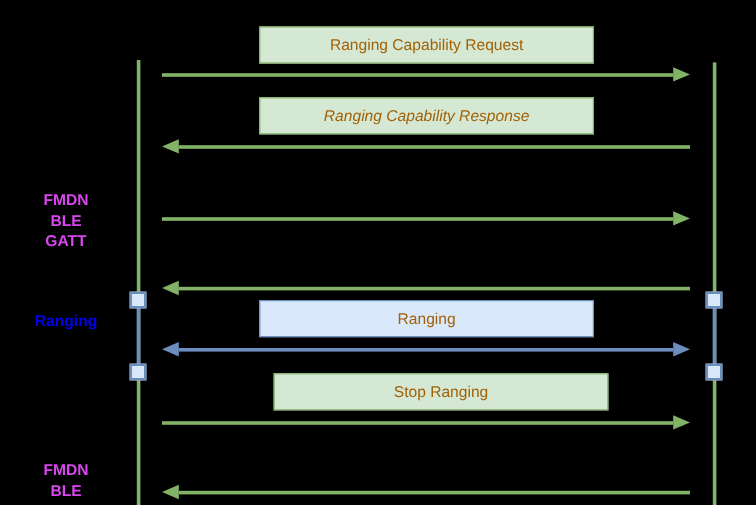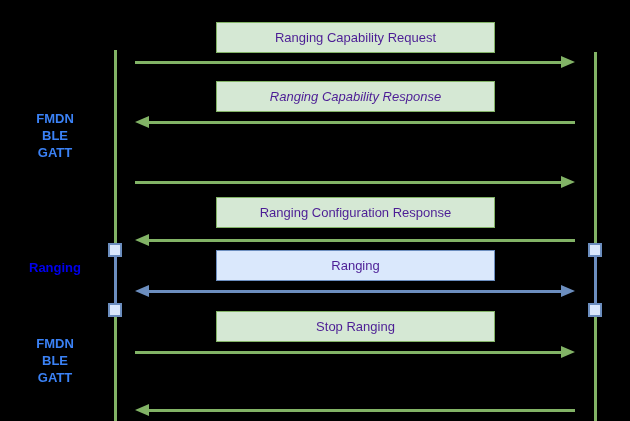--- a/index.html
+++ b/index.html
@@ -49,47 +49,47 @@
   .side-label {
     position: absolute;
     left: 0;
     width: 110px;
     text-align: center;
     font-size: 13px;
     font-weight: bold;
     line-height: 17px;
     white-space: pre-line;
   }
-  .side-green { color: #3b82f6; }
+  .side-green { color: #d946ef; margin-top: 48px; }
   .side-blue  { color: #0000ee; }
   .side-label-1 { top: 110px; }
   .side-label-2 { top: 259px; }
   .side-label-3 { top: 335px; }
 
   
   .msg-box {
     position: absolute;
     left: 216px;
     width: 279px;
     height: 31px;
     box-sizing: border-box;
     display: flex;
     align-items: center;
     justify-content: center;
     font-size: 13px;
-    color: #4c1d95;
+    color: #a16207;
   }
   .box-green { background: #d5e8d4; border: 1.5px solid #82b366; }
   .box-blue  { background: #dae8fc; border: 1.5px solid #6c8ebf; }
   .box-1 { top: 22px; }
   .box-2 { top: 81px; font-style: italic; }
   .box-3 { top: 142px; }
   .box-4 { top: 197px; }
   .box-5 { top: 250px; }
-  .box-6 { top: 311px; }
+  .box-6 { top: 311px; margin-left: 12px; }
   .box-7 { top: 367px; }
 
   
   .arrow {
     position: absolute;
     height: 3px;
   }
   .arrow-green { background: #82b366; color: #82b366; }
   .arrow-blue  { background: #6c8ebf; color: #6c8ebf; }
   .arrow-right { left: 135px; width: 426px; }
@@ -141,21 +141,20 @@
   <div class="side-label side-green side-label-1">FMDN
 BLE
 GATT</div>
   <div class="side-label side-blue side-label-2">Ranging</div>
   <div class="side-label side-green side-label-3">FMDN
 BLE
 GATT</div>
 
   <div class="msg-box box-green box-1">Ranging Capability Request</div>
   <div class="msg-box box-green box-2">Ranging Capability Response</div>
-  <div class="msg-box box-green box-4">Ranging Configuration Response</div>
   <div class="msg-box box-blue box-5">Ranging</div>
   <div class="msg-box box-green box-6">Stop Ranging</div>
 
   <div class="arrow arrow-green arrow-right arr-1"></div>
   <div class="arrow arrow-green arrow-left  arr-2"></div>
   <div class="arrow arrow-green arrow-right arr-3"></div>
   <div class="arrow arrow-green arrow-left  arr-4"></div>
   <div class="arrow arrow-blue  arrow-both  arr-5"></div>
   <div class="arrow arrow-green arrow-right arr-6"></div>
   <div class="arrow arrow-green arrow-left  arr-7"></div>

